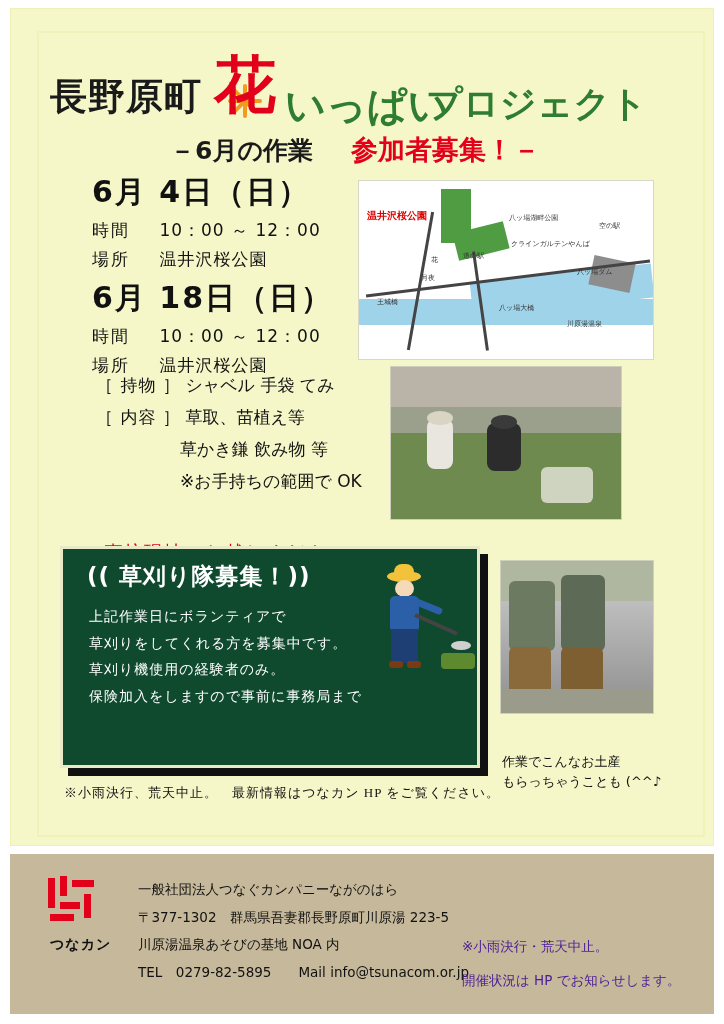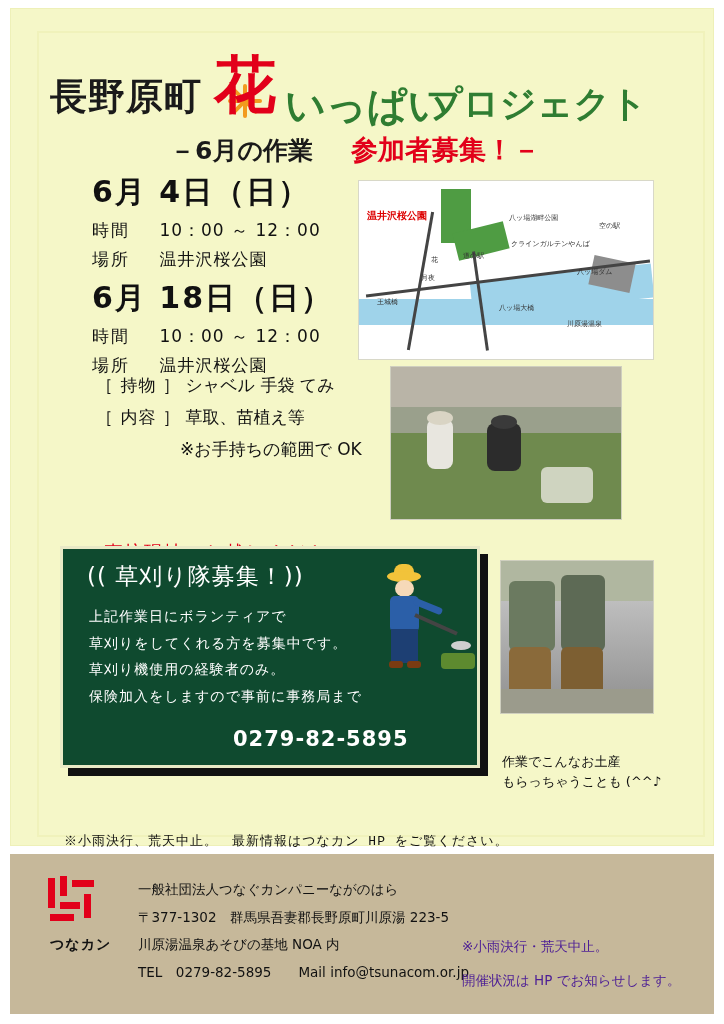--- a/index.html
+++ b/index.html
@@ -289,21 +289,21 @@
     height: 222px;
     background: #0f4a2f;
     border: 3px solid #e8e9c6;
     box-sizing: border-box;
   }
   .green-title {
     position: absolute;
     left: 24px;
     top: 12px;
     font-size: 23px;
-    font-weight: normal;
+    font-weight: bold;
     color: #ffffff;
     font-family: "DejaVu Sans", sans-serif;
     letter-spacing: 1px;
   }
   .green-lines {
     position: absolute;
     left: 26px;
     top: 54px;
     width: 300px;
   }
@@ -381,24 +381,24 @@
   }
   .m-boot {
     position: absolute; top: 92px;
     width: 14px; height: 7px;
     background: #7a3b12; border-radius: 3px;
   }
 
   .footnote {
     position: absolute;
     left: 64px;
-    top: 832px;
+    top: 784px;
     font-size: 13px;
     color: #111;
-    font-family: Liberation Mono, monospace;
+    font-family: Liberation Serif, serif;
     letter-spacing: 1px;
   }
 
   
   .footer {
     position: absolute;
     left: 10px;
     top: 854px;
     width: 704px;
     height: 160px;
@@ -510,20 +510,21 @@
 
   <div class="details">
     <div class="detail-row">
       <span class="dlabel">［ 持物 ］</span>
       <span>シャベル 手袋 てみ</span>
     </div>
     <div class="detail-row">
       <span class="dlabel">［ 内容 ］</span>
       <span>草取、苗植え等</span>
     </div>
+    <div class="detail-sub">草かき鎌 飲み物 等</div>
     <div class="detail-sub">※お手持ちの範囲で OK</div>
   </div>
 
   <div class="notice-red">直接現地にお越しください！</div>
 
   <div class="map-box">
     <div class="map-water" style="left:112px; top:92px; width:182px; height:34px; transform:rotate(-6deg);"></div>
     <div class="map-water" style="left:0px; top:118px; width:300px; height:26px;"></div>
     <div class="map-green" style="left:82px; top:8px; width:30px; height:54px;"></div>
     <div class="map-green" style="left:96px; top:46px; width:52px; height:28px; transform:rotate(-14deg);"></div>
@@ -571,21 +572,20 @@
 
   <div class="green-shadow"></div>
   <div class="green-box">
     <div class="green-title">(( 草刈り隊募集！))</div>
     <div class="green-lines">
       <div>上記作業日にボランティアで</div>
       <div>草刈りをしてくれる方を募集中です。</div>
       <div>草刈り機使用の経験者のみ。</div>
       <div>保険加入をしますので事前に事務局まで</div>
     </div>
-    <div class="green-phone">0279-82-5895</div>
     <div class="mower">
       <div class="m-hat2"></div>
       <div class="m-hat"></div>
       <div class="m-face"></div>
       <div class="m-body"></div>
       <div class="m-arm"></div>
       <div class="m-pole"></div>
       <div class="m-legs"></div>
       <div class="m-blade"></div>
       <div class="m-grass"></div>

